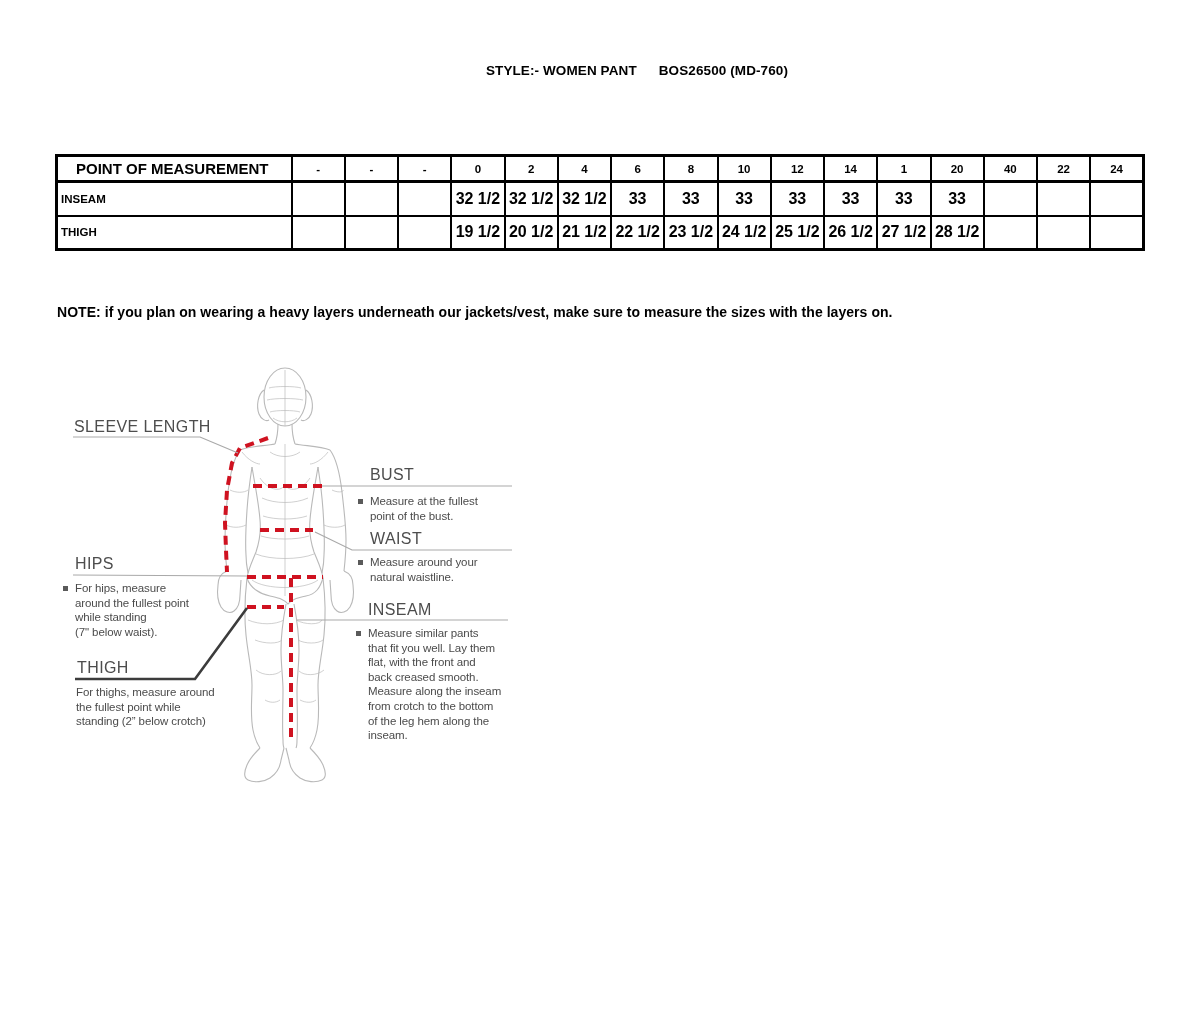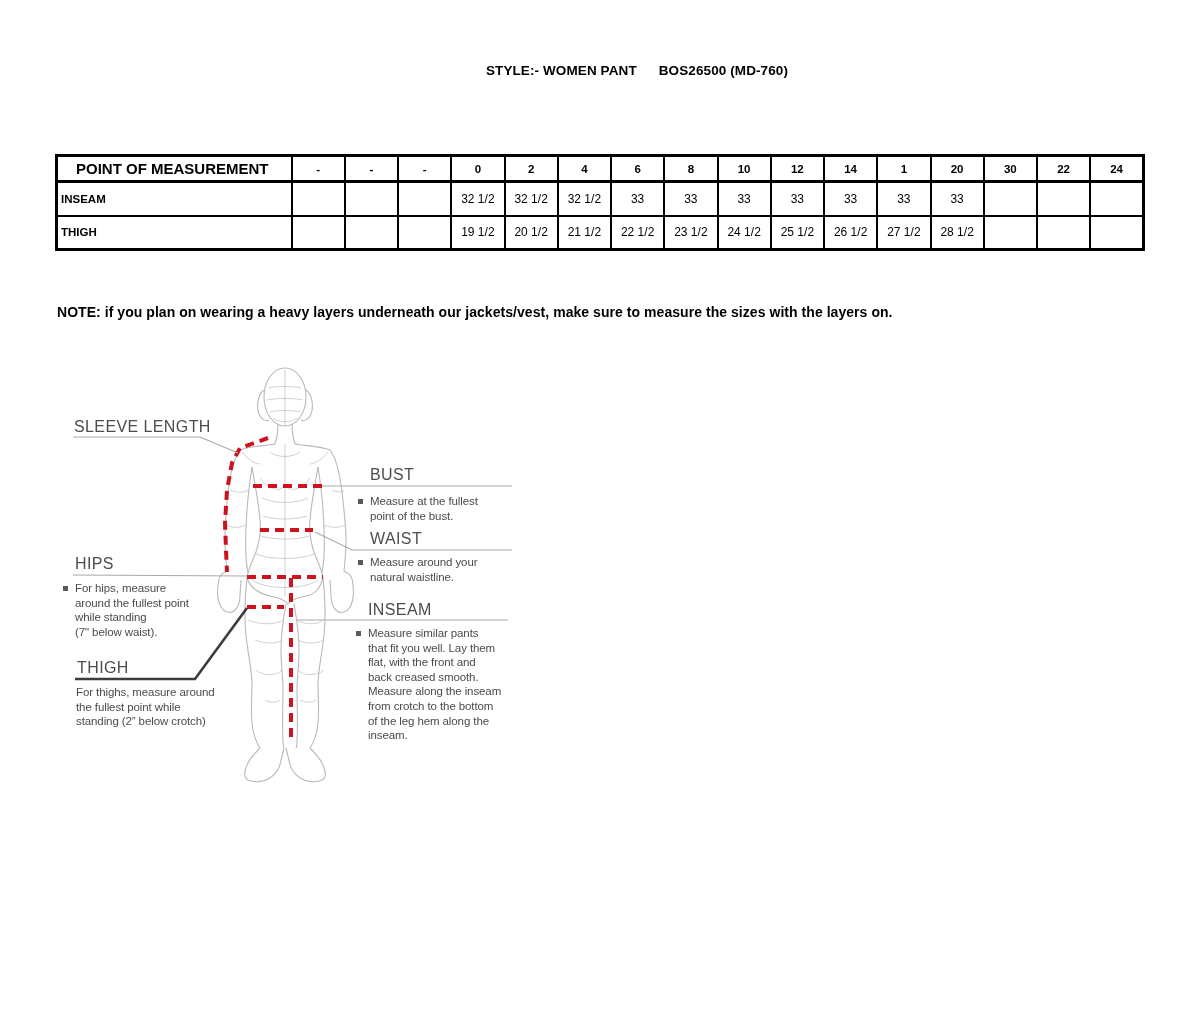--- a/index.html
+++ b/index.html
@@ -14,21 +14,21 @@
   
   table.size{position:absolute;left:55px;top:154px;width:1090px;
              border-collapse:collapse;table-layout:fixed;border:3px solid #000;}
   table.size th,table.size td{border:2px solid #000;padding:0;overflow:hidden;
              text-align:center;vertical-align:middle;}
   table.size thead tr{height:26px;}
   table.size tbody tr{height:34px;}
   table.size th{font-size:11.5px;font-weight:bold;}
   table.size th:first-child{text-align:left;padding-left:18px;font-size:15px;margin-left:32px;}
   table.size thead th{border-bottom:3px solid #000;}
-  table.size td{font-size:12px;font-weight:normal;}
+  table.size td{font-size:16px;font-weight:bold;}
   table.size td.rowlabel{text-align:left;padding-left:3px;font-weight:bold;font-size:11.5px;}
 
   
   .note{position:absolute;left:57px;top:304px;width:1100px;
         font-size:14px;font-weight:bold;letter-spacing:.05px;}
 
   
   .diagram{position:absolute;left:60px;top:340px;width:560px;height:480px;}
   .diagram svg{position:absolute;left:0;top:0;}
   .dg-head{position:absolute;font-size:16px;letter-spacing:.4px;color:#4d4d4d;
@@ -84,21 +84,21 @@
           <th>0</th>
           <th>2</th>
           <th>4</th>
           <th>6</th>
           <th>8</th>
           <th>10</th>
           <th>12</th>
           <th>14</th>
           <th>1</th>
           <th>20</th>
-          <th>30</th>
+          <th>40</th>
           <th>22</th>
           <th>24</th>
         </tr>
       </thead>
       <tbody>
         <tr>
           <td class="rowlabel">INSEAM</td>
           <td></td>
           <td></td>
           <td></td>

